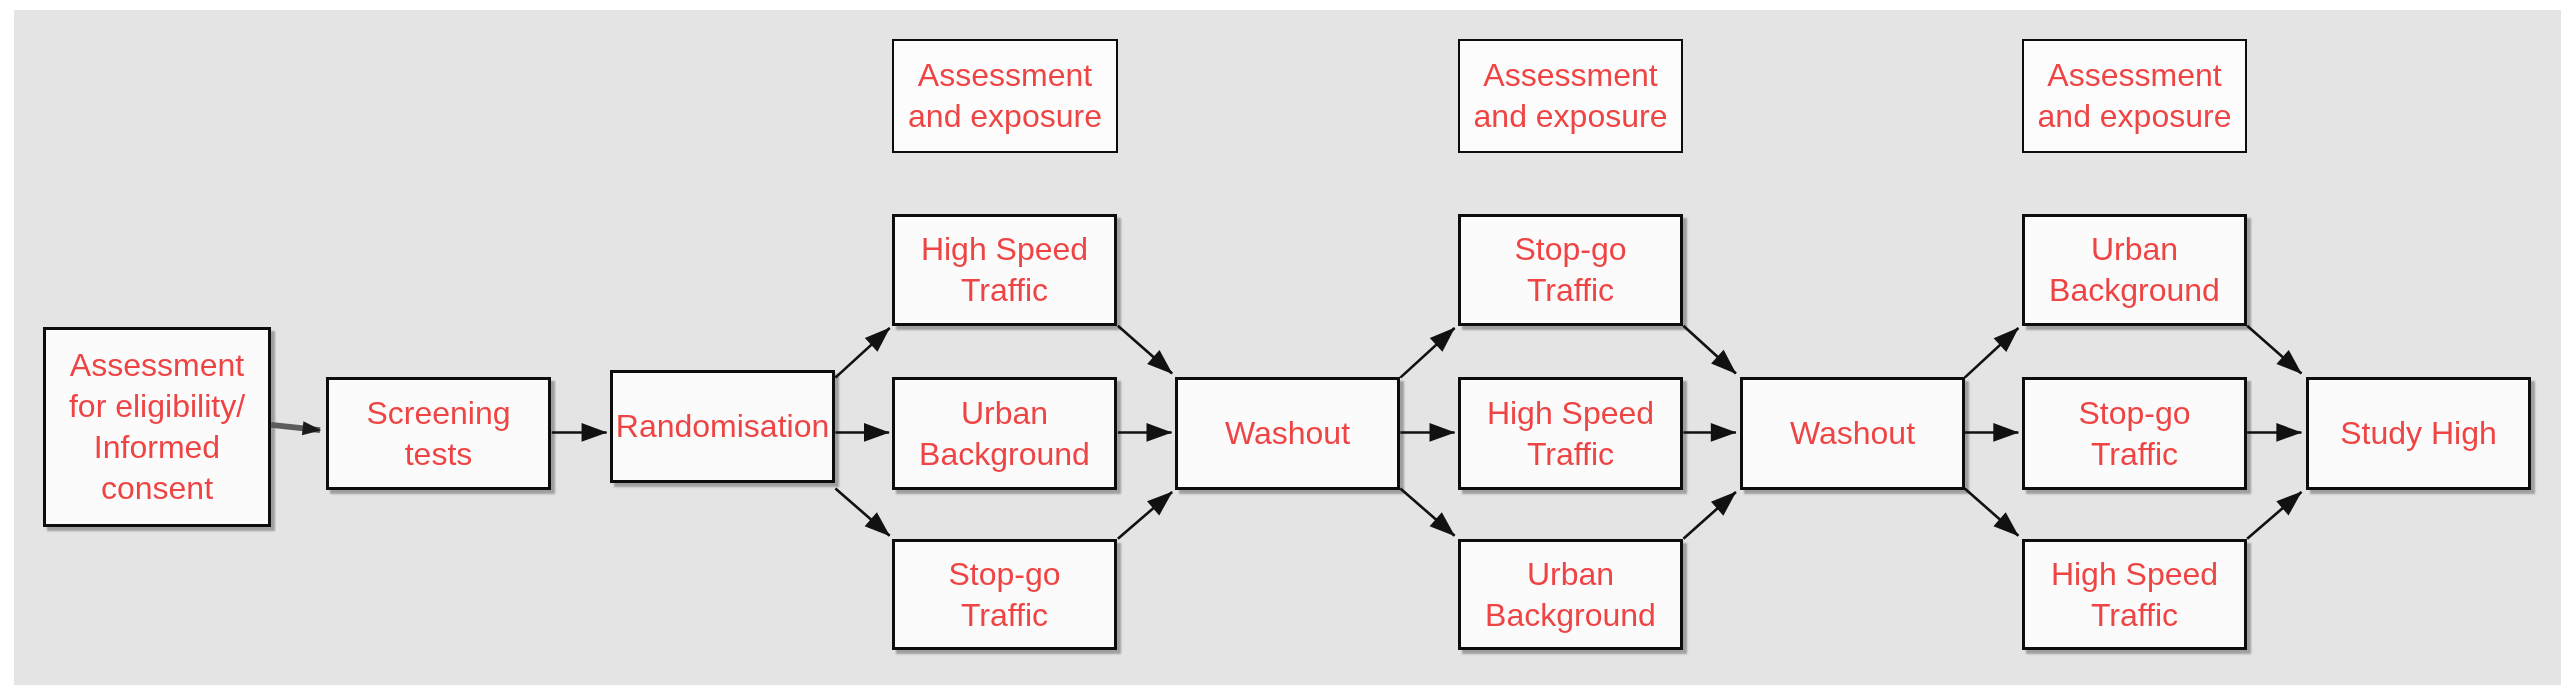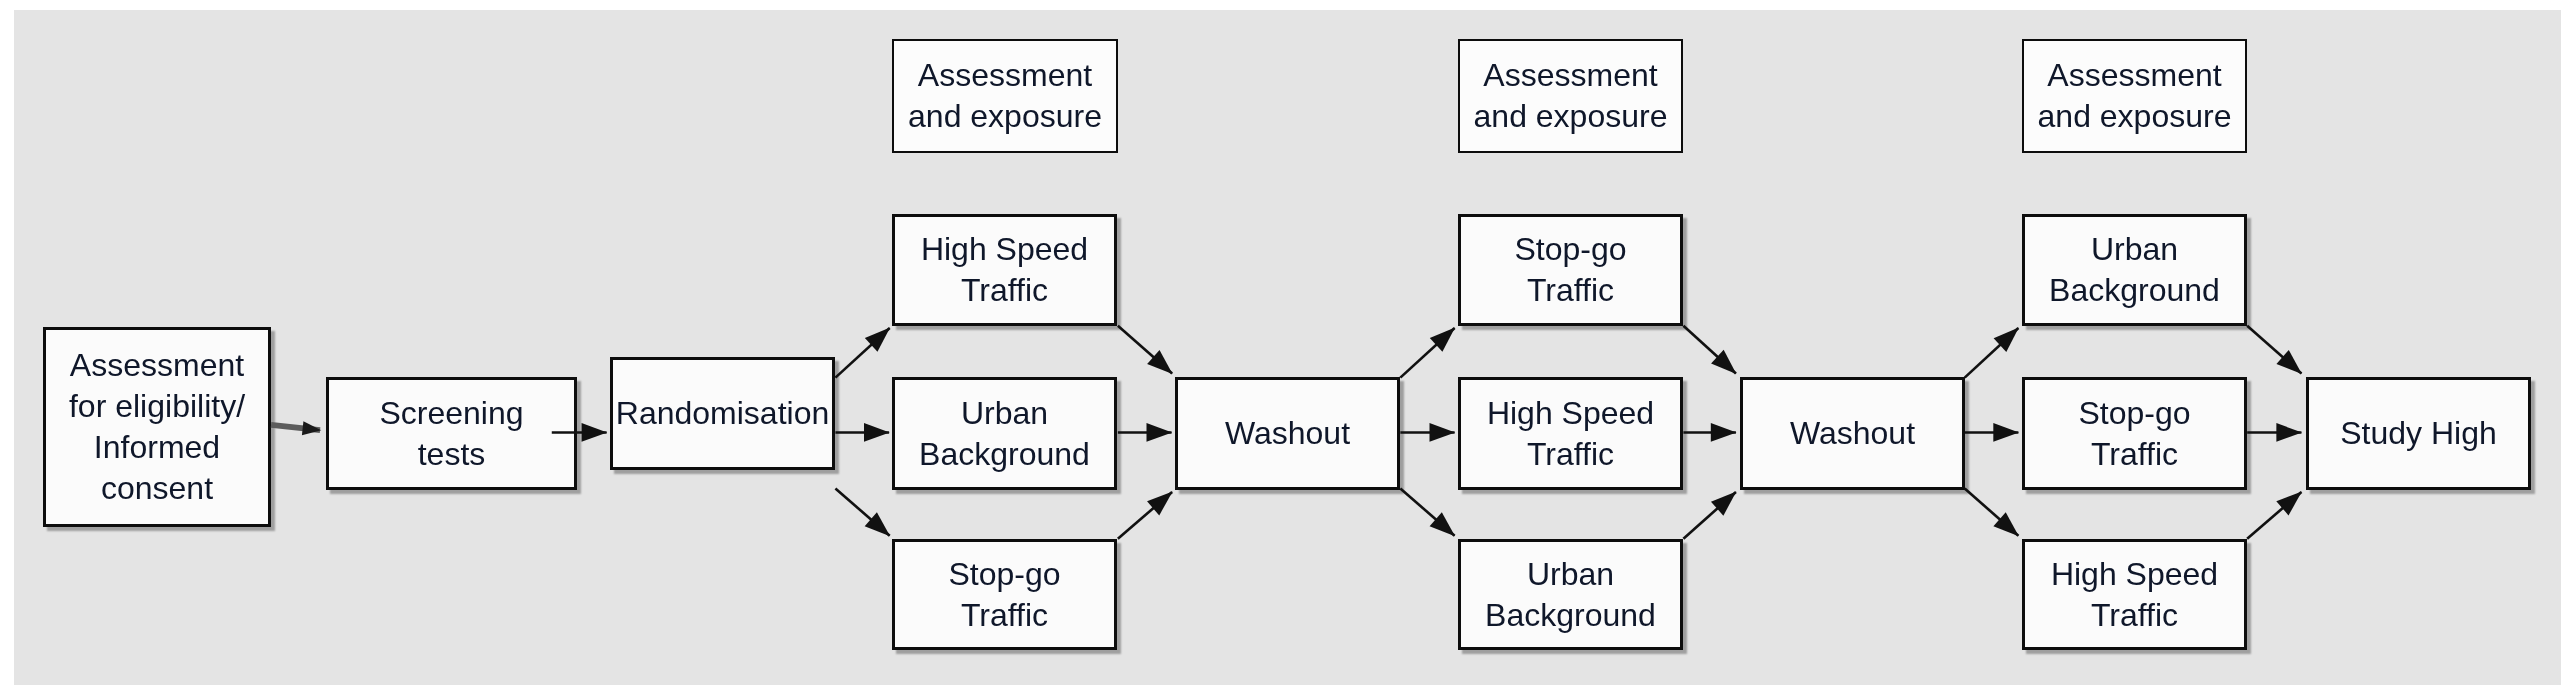--- a/index.html
+++ b/index.html
@@ -23,21 +23,21 @@
     background: #fbfbfb;
     border: 3.5px solid #0d0d0d;
     box-shadow: 4.1px 4.1px 1.8px rgba(0,0,0,0.30);
     display: flex;
     align-items: center;
     justify-content: center;
     text-align: center;
     white-space: pre-line;
     font-size: 32px;
     line-height: 41px;
-    color: #0f172a;
+    color: #ef4444;
   }
   .node.header {
     border-width: 2.3px;
     box-shadow: none;
     background: #fcfcfc;
   }
   #connectors {
     position: absolute;
     left: 0; top: 0;
     pointer-events: none;
@@ -58,24 +58,24 @@
 
 <div id="stage">
 
   <div id="canvas-bg"></div>
 
   <div class="node" style="left:43px; top:327px; width:228px; height:200px;">Assessment
 for eligibility/
 Informed
 consent</div>
 
-  <div class="node" style="left:326px; top:377px; width:251px; height:113px;">Screening
+  <div class="node" style="left:326px; top:377px; width:225px; height:113px;">Screening
 tests</div>
 
-  <div class="node" style="left:610px; top:357px; width:225px; height:113px;">Randomisation</div>
+  <div class="node" style="left:610px; top:370px; width:225px; height:113px;">Randomisation</div>
 
   <div class="node" style="left:1175px; top:377px; width:225px; height:113px;">Washout</div>
 
   <div class="node" style="left:1740px; top:377px; width:225px; height:113px;">Washout</div>
 
   <div class="node" style="left:2306px; top:377px; width:225px; height:113px;">Study High</div>
 
   <div class="node header" style="left:892px; top:39px; width:226px; height:114px;">Assessment
 and exposure</div>
   <div class="node" style="left:892px; top:214px; width:225px; height:112px;">High Speed

